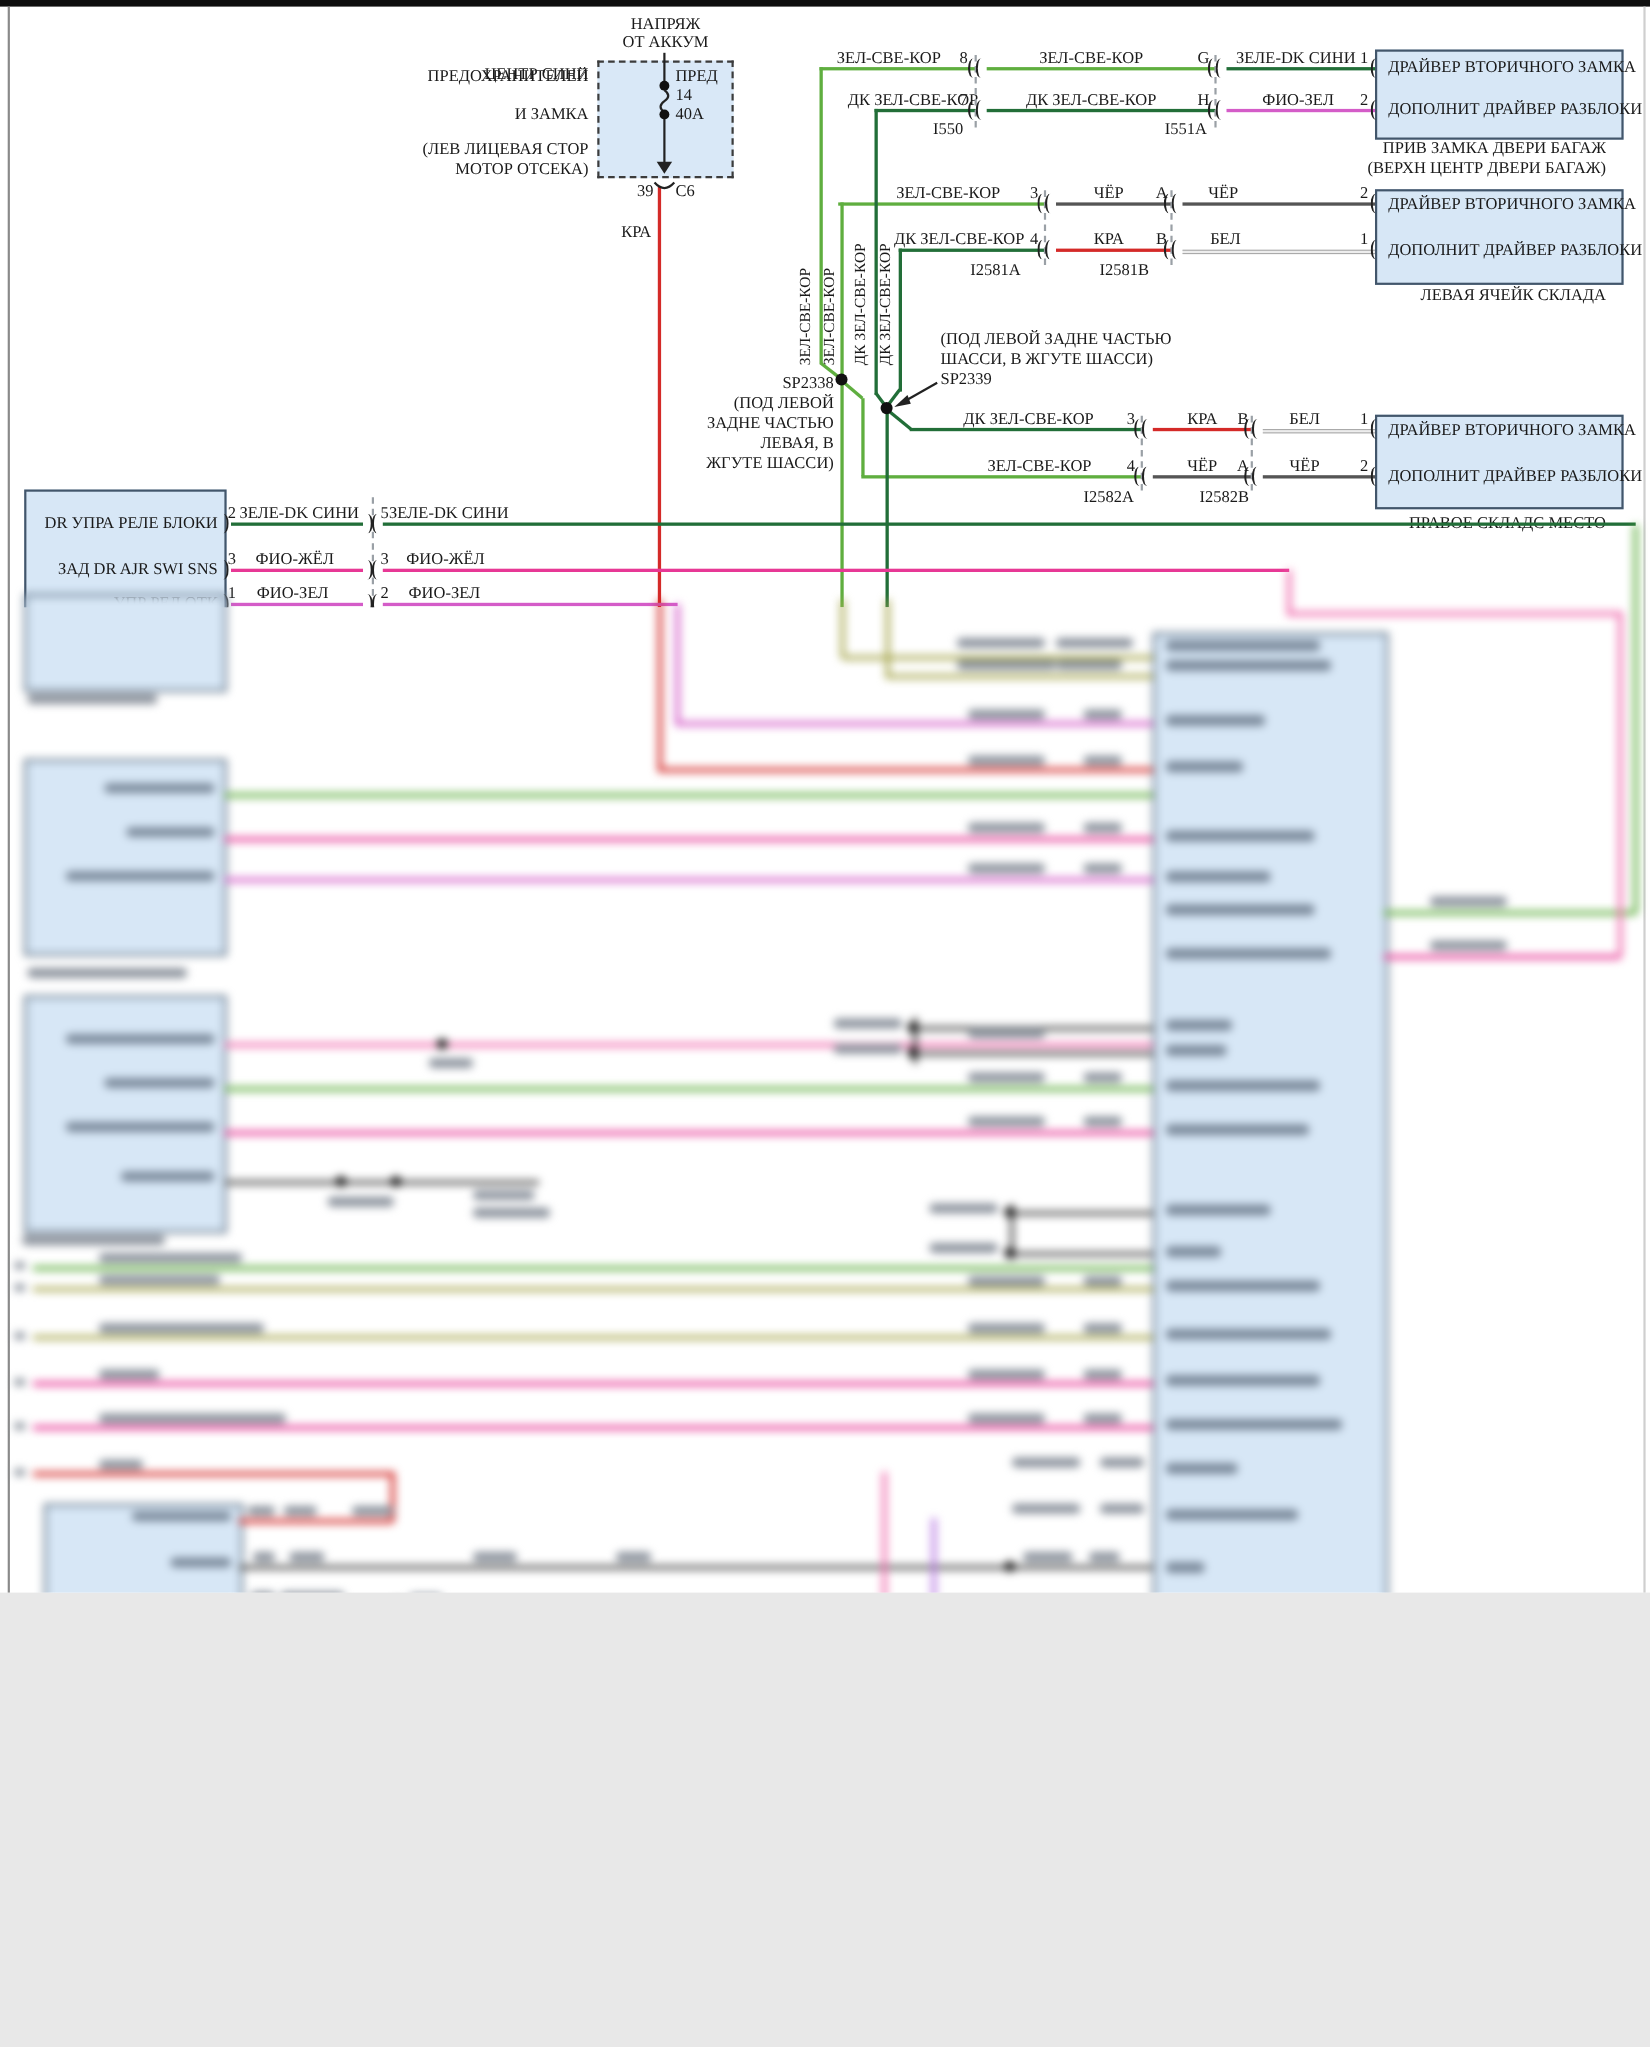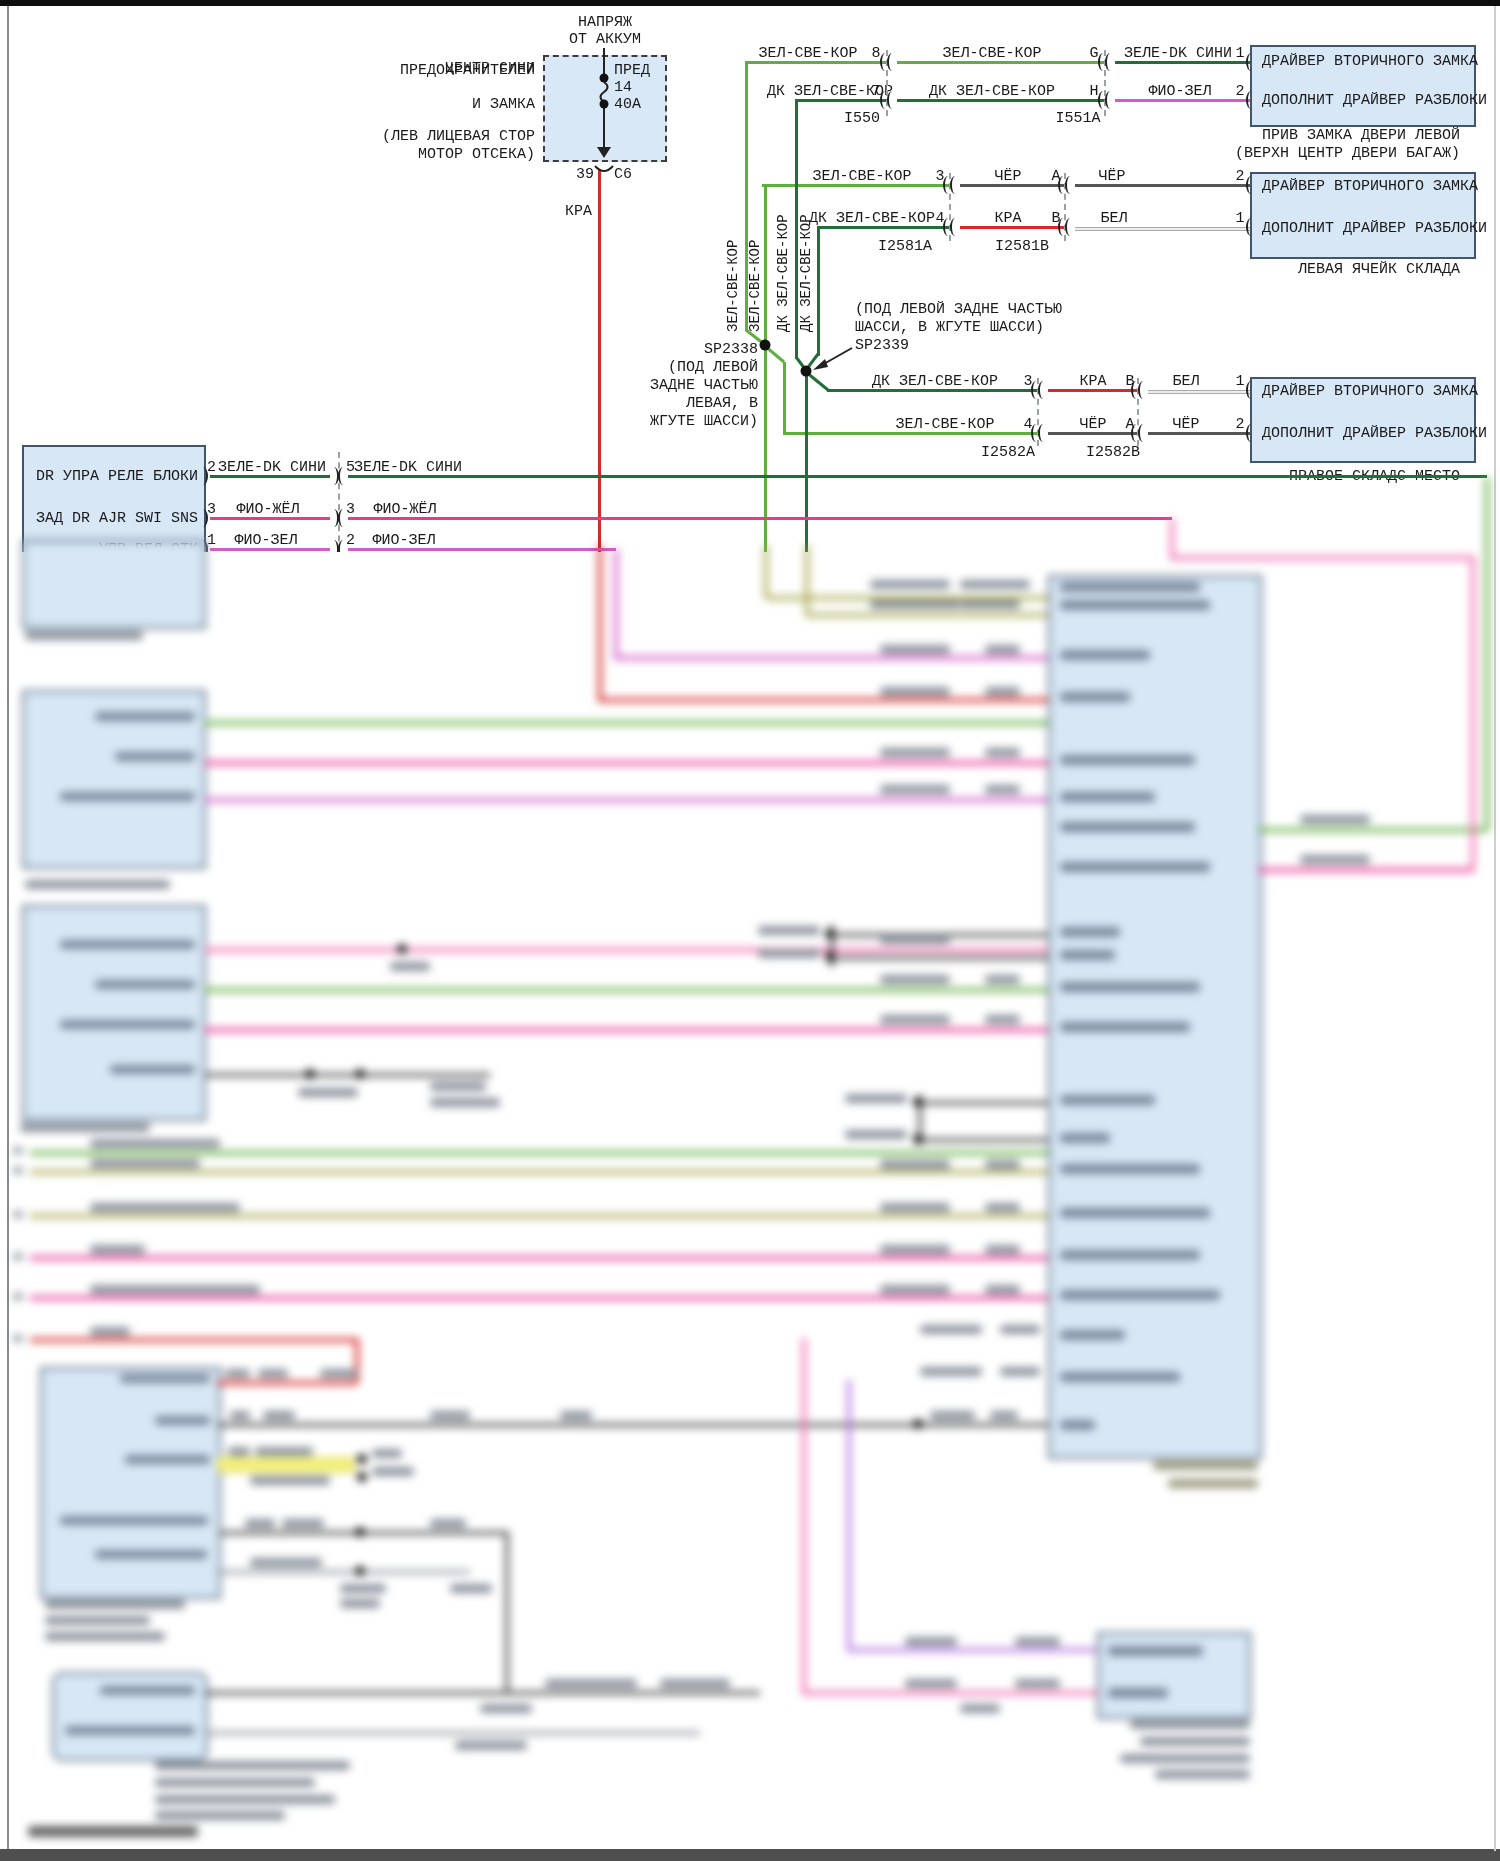--- a/index.html
+++ b/index.html
@@ -1,17 +1,17 @@
 <!DOCTYPE html>
 <html><head>
 <meta charset="utf-8">
 <style>
   html,body{margin:0;padding:0;background:#e8e8e8}
-  #stage{position:relative;width:1500px;height:1861px;background:#fff;overflow:hidden;
-         font-family:Liberation Mono, monospace;color:#1a1a1a}
+  #stage{position:relative;width:1500px;height:1448px;background:#fff;overflow:hidden;
+         font-family:Liberation Serif, serif;color:#1a1a1a}
   .t,.tc,.tr{position:absolute;font-size:15px;line-height:17px;white-space:nowrap}
   .tc{transform:translateX(-50%)}
   .tr{text-align:right}
   .w{position:absolute;height:3px}
   .wv{position:absolute;width:3px}
   .lg{background:#5fae3f}
   .dg{background:#226e38}
   .mg{background:#e73895}
   .vi{background:#d45cc8}
   .rd{background:#d42a28}
@@ -188,21 +188,21 @@
       <line x1="806" y1="372" x2="828" y2="390" stroke="#226e38" stroke-width="3"></line>
       <circle cx="765" cy="345" r="5.5" fill="#111"></circle>
       <circle cx="806" cy="371" r="5.5" fill="#111"></circle>
       <line x1="852" y1="348" x2="822" y2="365" stroke="#222" stroke-width="2"></line>
       <polygon points="813,370 825,359 828,367" fill="#222"></polygon>
     </svg>
 
     <div class="bx" style="left:1250px;top:45px;width:222px;height:78px"></div>
     <span class="t" style="left:1262px;top:53px">ДРАЙВЕР ВТОРИЧНОГО ЗАМКА</span>
     <span class="t" style="left:1262px;top:92px">ДОПОЛНИТ ДРАЙВЕР РАЗБЛОКИ</span>
-    <span class="tr" style="right:40px;top:127px">ПРИВ ЗАМКА ДВЕРИ ЛЕВОЙ</span>
+    <span class="tr" style="right:40px;top:127px">ПРИВ ЗАМКА ДВЕРИ БАГАЖ</span>
     <span class="tr" style="right:40px;top:145px">(ВЕРХН ЦЕНТР ДВЕРИ БАГАЖ)</span>
     <div class="bx" style="left:1250px;top:172px;width:222px;height:83px"></div>
     <span class="t" style="left:1262px;top:178px">ДРАЙВЕР ВТОРИЧНОГО ЗАМКА</span>
     <span class="t" style="left:1262px;top:220px">ДОПОЛНИТ ДРАЙВЕР РАЗБЛОКИ</span>
     <span class="tr" style="right:40px;top:261px">ЛЕВАЯ ЯЧЕЙК СКЛАДА</span>
     <div class="bx" style="left:1250px;top:377px;width:222px;height:82px"></div>
     <span class="t" style="left:1262px;top:383px">ДРАЙВЕР ВТОРИЧНОГО ЗАМКА</span>
     <span class="t" style="left:1262px;top:425px">ДОПОЛНИТ ДРАЙВЕР РАЗБЛОКИ</span>
     <span class="tr" style="right:40px;top:468px">ПРАВОЕ СКЛАДС МЕСТО</span>
     <span class="c1" style="left:1246px;top:53px"></span>

